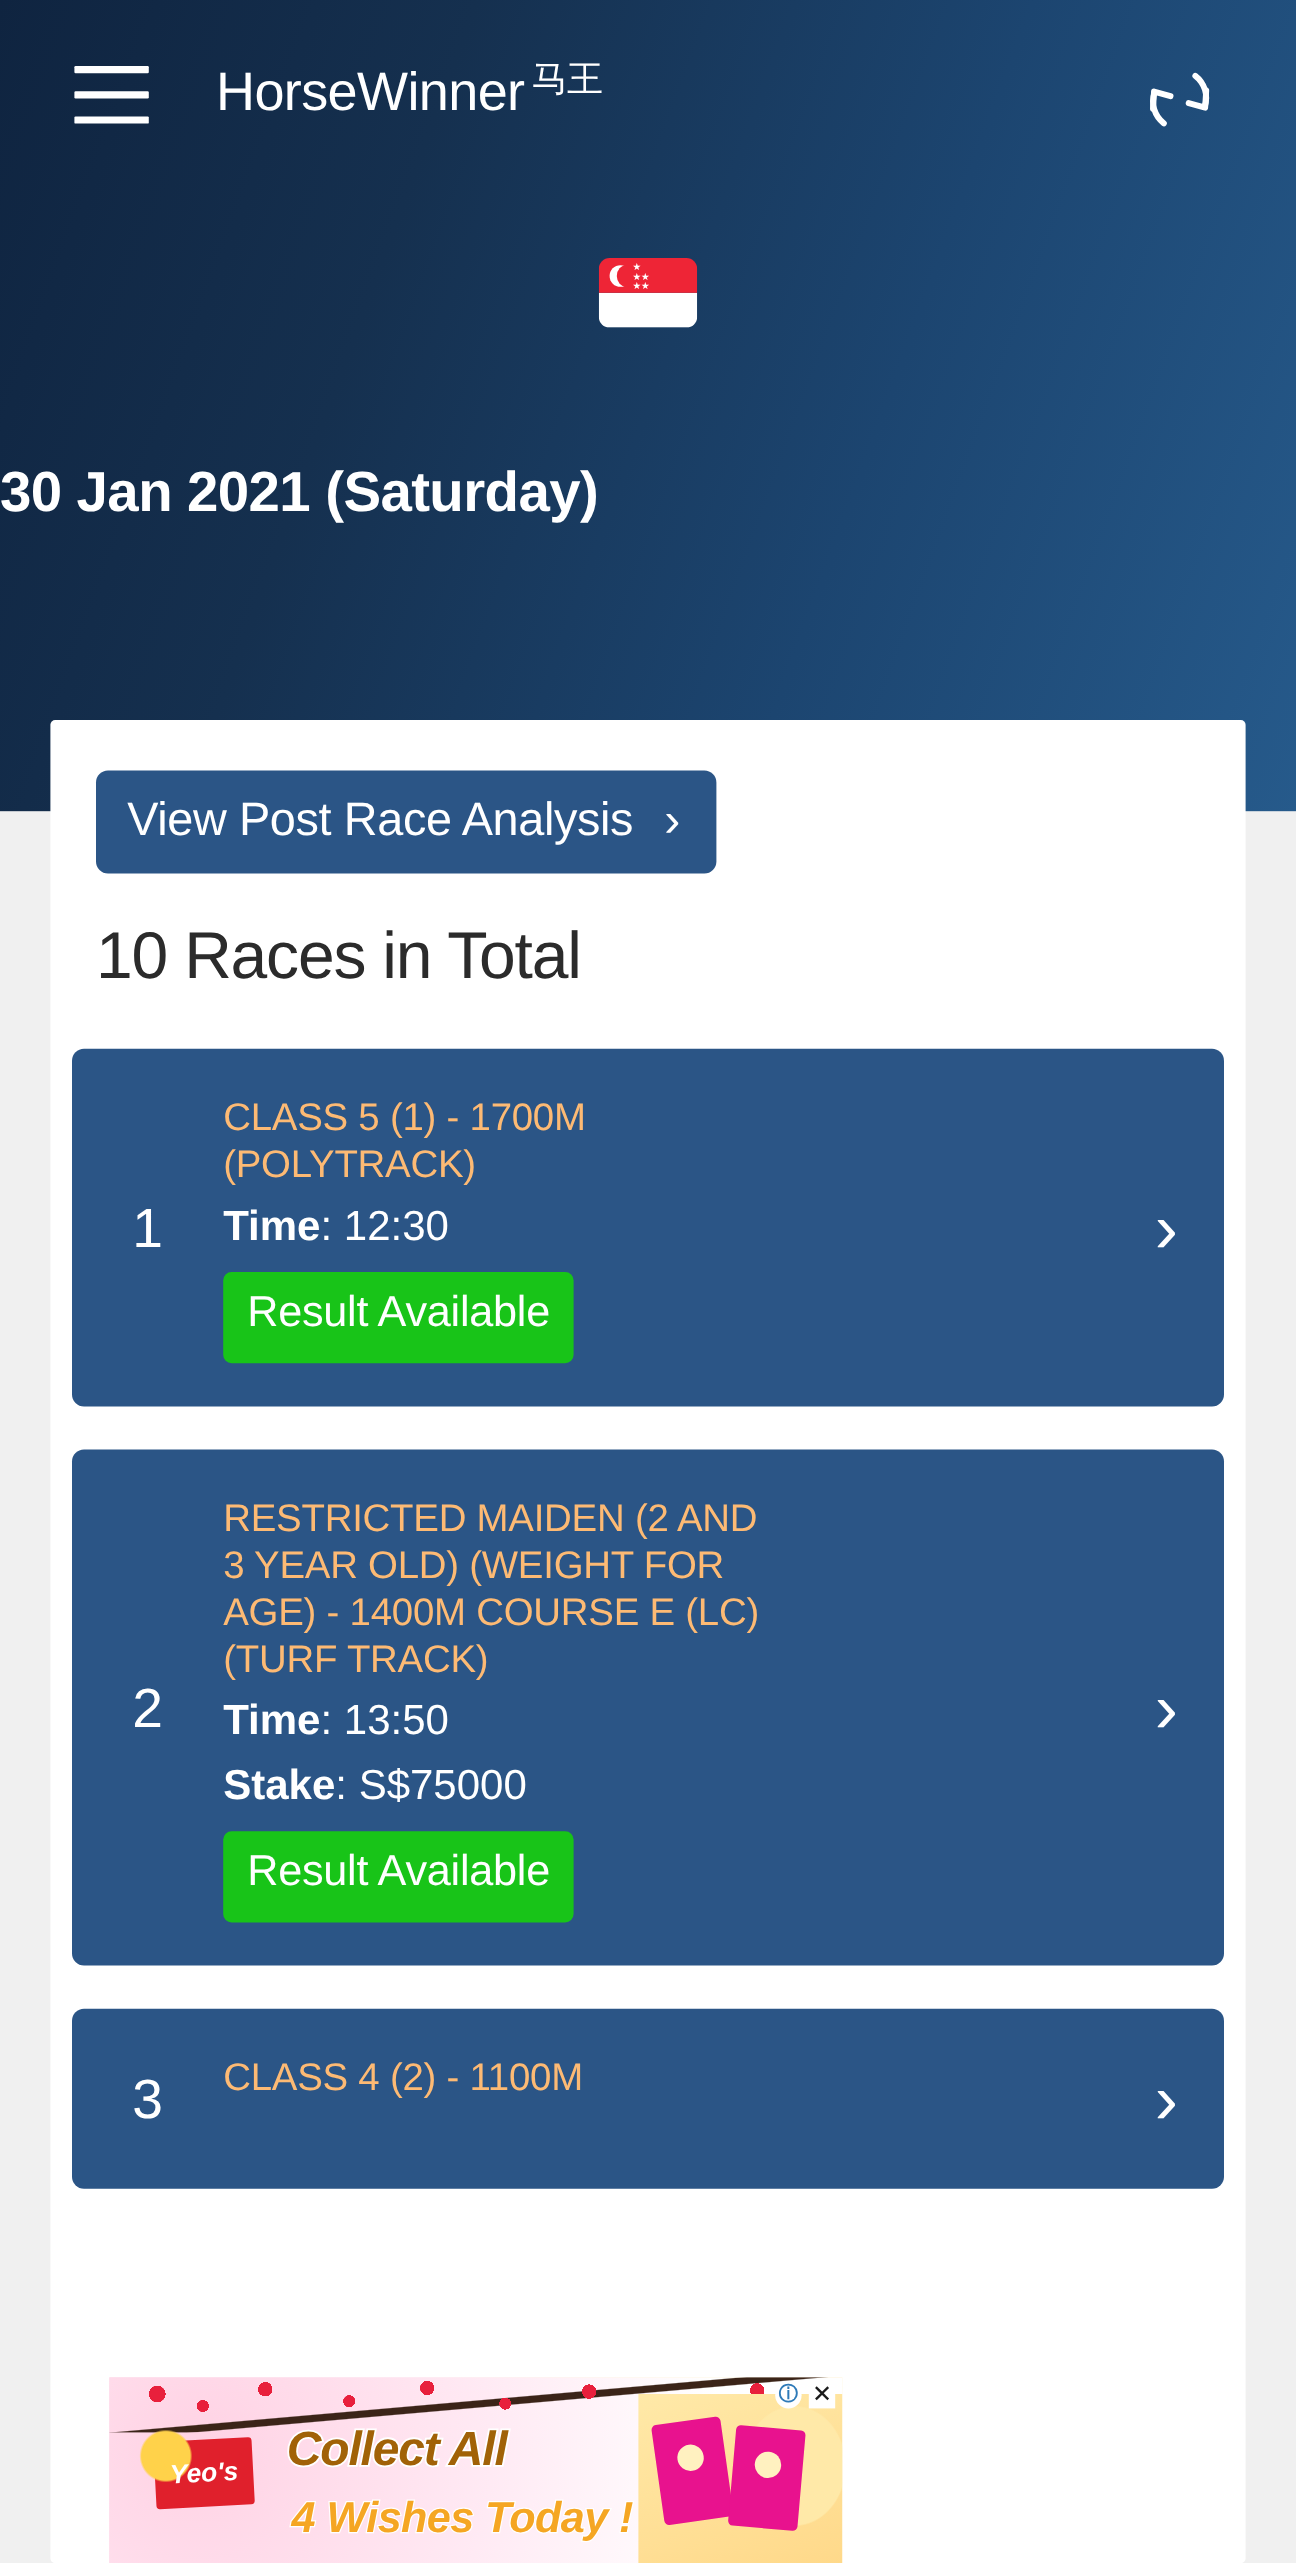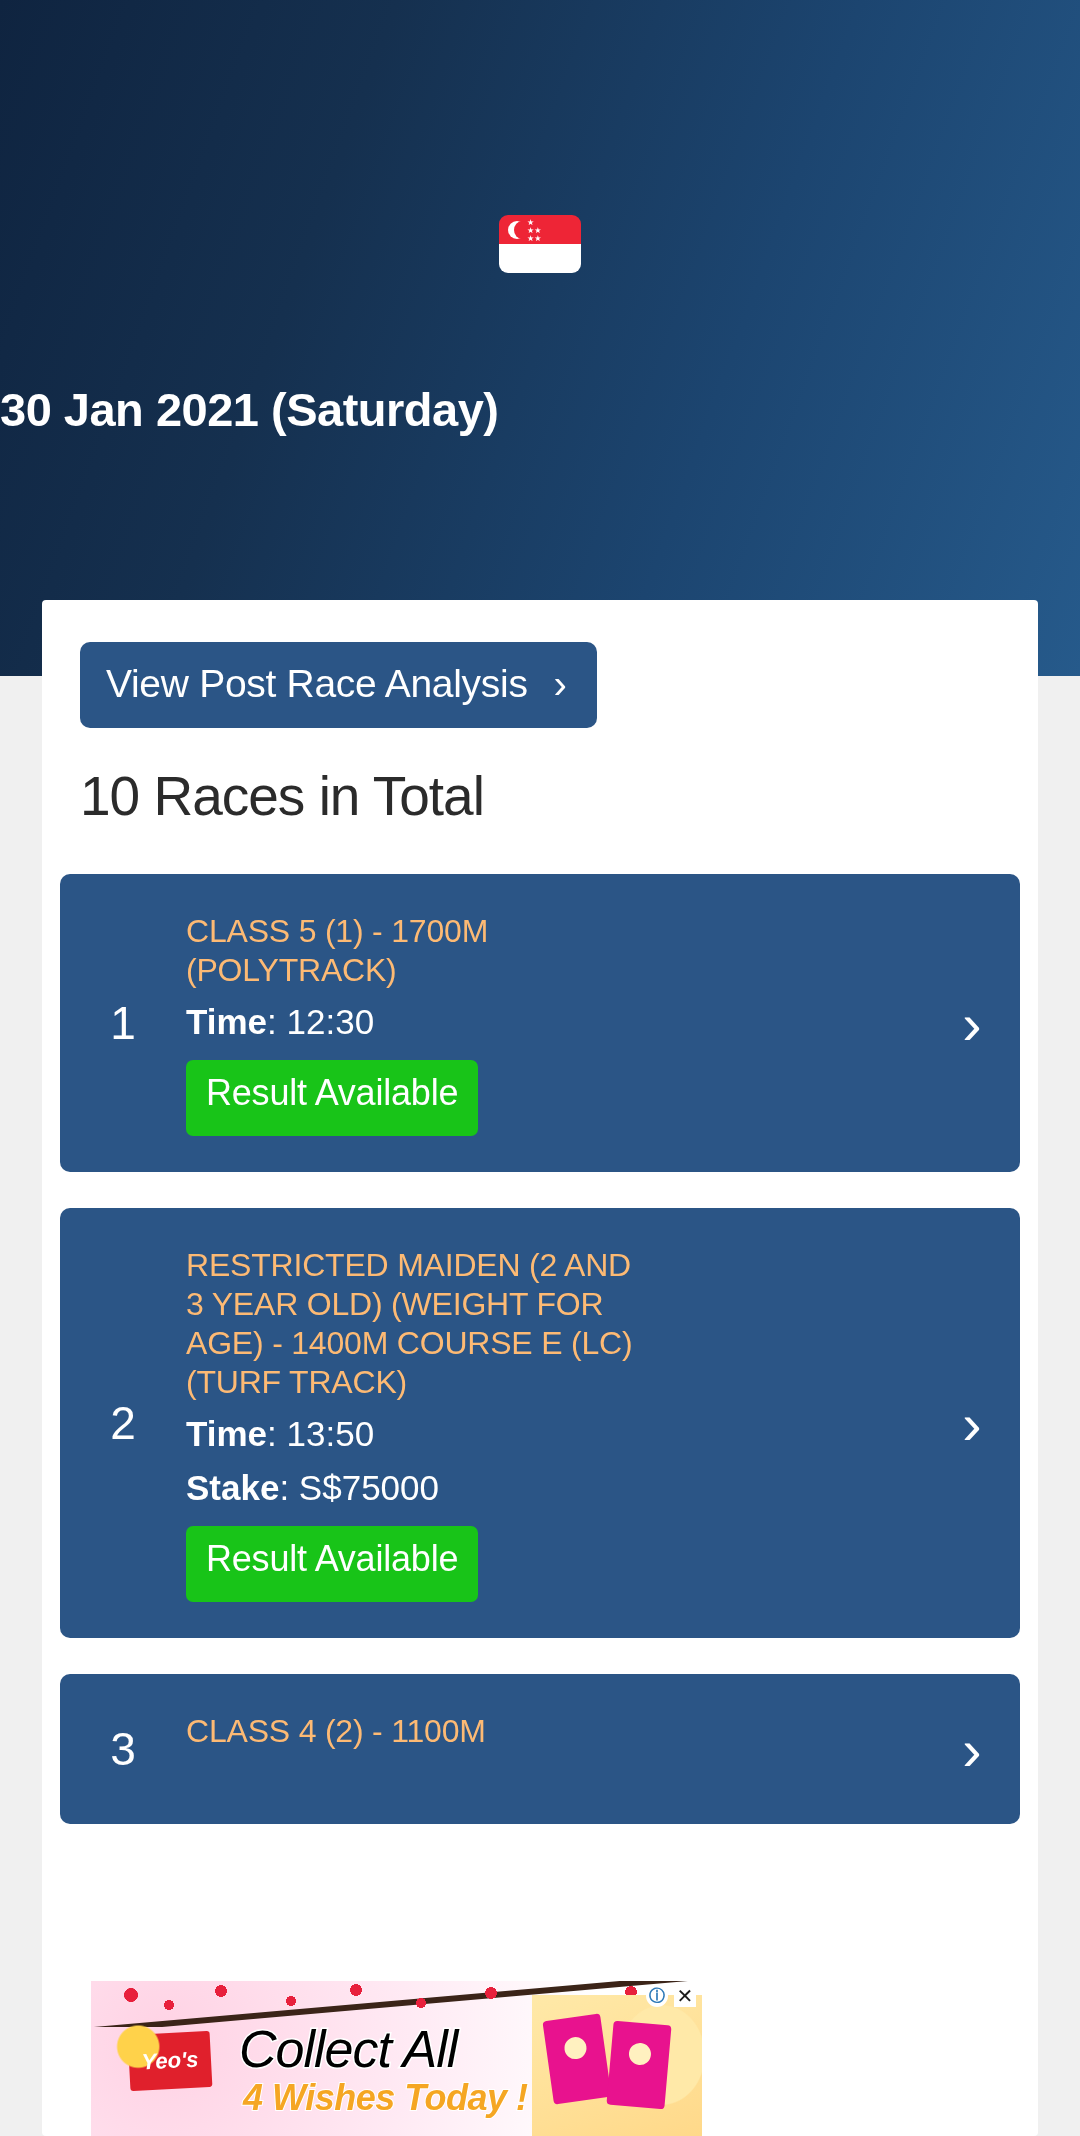--- a/index.html
+++ b/index.html
@@ -146,21 +146,21 @@
     color:#ffffff; font-size:22px; font-style:italic; font-weight:bold;
     transform:rotate(-3deg);
   }
   .ad-yeos::before{
     content:""; position:absolute; left:-16px; top:-14px; width:52px; height:52px;
     background:radial-gradient(circle,#ffd24a 0%,#ffd24a 55%,transparent 60%);
     z-index:-1;
   }
   .ad-line1 {
     position:absolute; left:148px; top:38px;
-    font-size:52px; font-weight:normal; color:#000000;
+    font-size:40px; font-weight:bold; color:#a16207;
     -webkit-text-stroke:3px #ffffff; paint-order:stroke fill;
     letter-spacing:-1px; font-style:italic;
   }
   .ad-line2 {
     position:absolute; left:152px; top:96px;
     font-size:36px; font-weight:bold; color:#f5a623;
     -webkit-text-stroke:2px #ffffff; paint-order:stroke fill;
     letter-spacing:-0.5px; font-style:italic;
   }
   .ad-packs {
@@ -185,20 +185,40 @@
     cursor:pointer; z-index:5; background:#ffffff;
   }
 </style>
 </head>
 <body>
 
 <div class="screen">
 
   <div class="hero">
 
+    <div class="topbar">
+      <div class="hamburger">
+        <span></span>
+        <span></span>
+        <span></span>
+      </div>
+
+      <div class="brand">
+        <span>HorseWinner</span><span class="cn">马王</span>
+      </div>
+
+      <div class="refresh-btn">
+        <svg width="70" height="70" viewBox="0 0 24 24" fill="none" stroke="#ffffff" stroke-width="1.7" stroke-linecap="round" stroke-linejoin="round">
+          <path d="M16.5 5.2A8 8 0 0 1 19.2 14"></path>
+          <polyline points="19.6 9.4 19.3 14.3 14.6 13"></polyline>
+          <path d="M7.5 18.8A8 8 0 0 1 4.8 10"></path>
+          <polyline points="4.4 14.6 4.7 9.7 9.4 11"></polyline>
+        </svg>
+      </div>
+    </div>
 
     <div class="country-row">
       <div class="flag">
         <div class="red">
           <div class="crescent"></div>
           <div class="stars">★<br>★★<br>★★</div>
         </div>
         <div class="white"></div>
       </div>
     </div>

